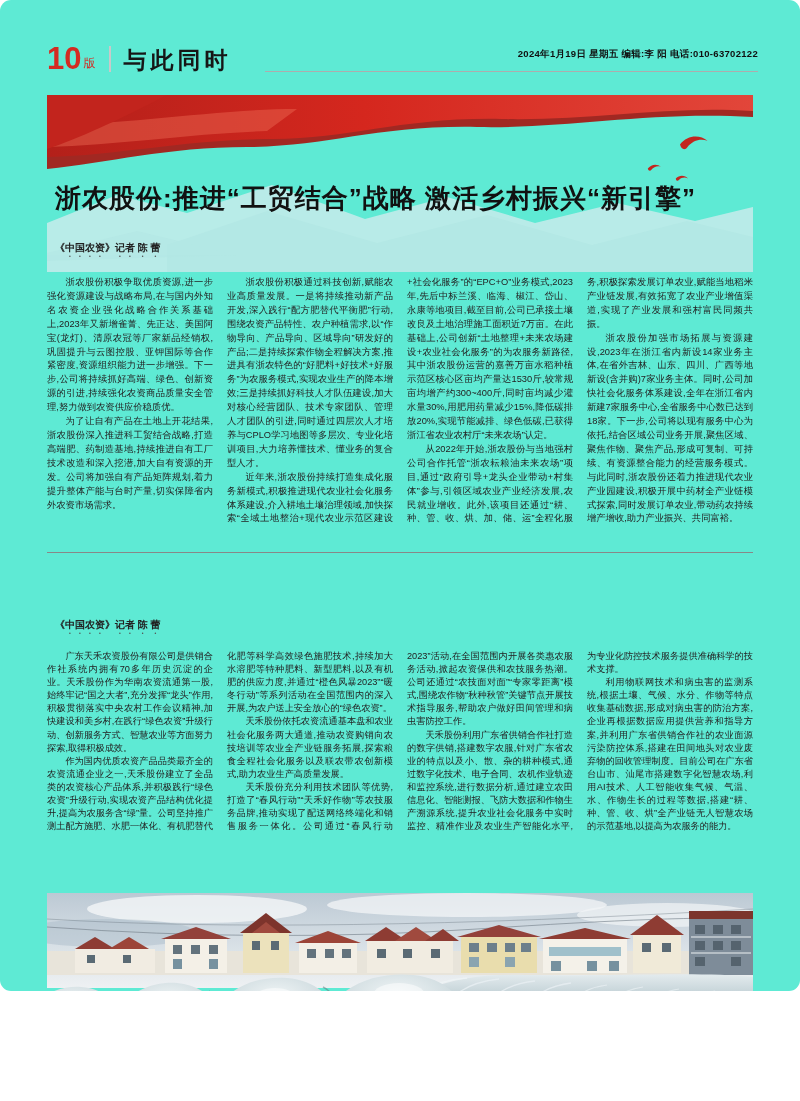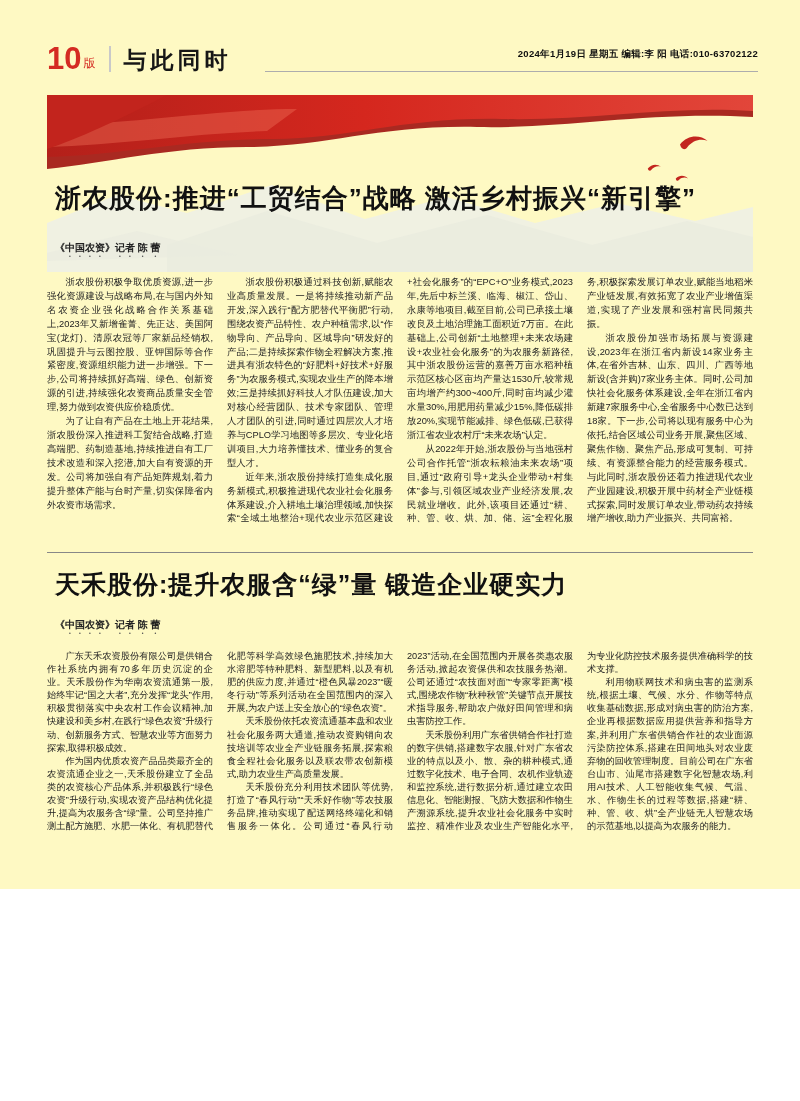--- a/index.html
+++ b/index.html
@@ -1,17 +1,17 @@
 <!DOCTYPE html>
 <html><head>
 <meta charset="utf-8">
 <style>
   html,body{margin:0;padding:0;background:#ffffff;}
   body{width:800px;height:1101px;font-family:"Liberation Sans","DejaVu Sans",sans-serif;color:#1a1a1a;}
-  .page{position:relative;width:800px;height:889px;background:#fef9c3;overflow:hidden;}
+  .page{position:relative;width:800px;height:991px;background:#5eead4;overflow:hidden;border-radius:11px;}
 
   
   .hdr{position:absolute;left:47px;right:42px;top:40px;height:56px;}
   .hdr-left{position:absolute;left:0;top:4px;display:flex;align-items:flex-end;}
   .pg-num{font-size:31px;line-height:30px;font-weight:700;color:#d42b22;}
   .pg-word{font-size:12px;color:#d42b22;margin-left:2px;margin-bottom:2px;}
   .hdr-divider{width:2px;height:26px;background:#c9c9c9;margin:0 12px 2px 14px;}
   .section-title{font-size:23px;font-weight:700;color:#161616;letter-spacing:4px;line-height:28px;}
   .hdr-rule{position:absolute;left:218px;right:0;top:31px;height:1px;background:#adadad;}
   .date-line{position:absolute;right:0;top:8px;font-size:9.5px;font-weight:600;color:#101010;letter-spacing:.3px;white-space:nowrap;}
@@ -98,21 +98,20 @@
       <p>浙农股份积极争取优质资源,进一步强化资源建设与战略布局,在与国内外知名农资企业强化战略合作关系基础上,2023年又新增雀菁、先正达、美国阿宝(龙灯)、清原农冠等厂家新品经销权,巩固提升与云图控股、亚钾国际等合作紧密度,资源组织能力进一步增强。下一步,公司将持续抓好高端、绿色、创新资源的引进,持续强化农资商品质量安全管理,努力做到农资供应价稳质优。</p>
       <p>为了让自有产品在土地上开花结果,浙农股份深入推进科工贸结合战略,打造高端肥、药制造基地,持续推进自有工厂技术改造和深入挖潜,加大自有资源的开发。公司将加强自有产品矩阵规划,着力提升整体产能与台时产量,切实保障省内外农资市场需求。</p>
       <p>浙农股份积极通过科技创新,赋能农业高质量发展。一是将持续推动新产品开发,深入践行“配方肥替代平衡肥”行动,围绕农资产品特性、农户种植需求,以“作物导向、产品导向、区域导向”研发好的产品;二是持续探索作物全程解决方案,推进具有浙农特色的“好肥料+好技术+好服务”为农服务模式,实现农业生产的降本增效;三是持续抓好科技人才队伍建设,加大对核心经营团队、技术专家团队、管理人才团队的引进,同时通过四层次人才培养与CPLO学习地图等多层次、专业化培训项目,大力培养懂技术、懂业务的复合型人才。</p>
       <p>近年来,浙农股份持续打造集成化服务新模式,积极推进现代农业社会化服务体系建设,介入耕地土壤治理领域,加快探索“全域土地整治+现代农业示范区建设+社会化服务”的“EPC+O”业务模式,2023年,先后中标兰溪、临海、椒江、岱山、永康等地项目,截至目前,公司已承接土壤改良及土地治理施工面积近7万亩。在此基础上,公司创新“土地整理+未来农场建设+农业社会化服务”的为农服务新路径,其中浙农股份运营的嘉善万亩水稻种植示范区核心区亩均产量达1530斤,较常规亩均增产约300~400斤,同时亩均减少灌水量30%,用肥用药量减少15%,降低碳排放20%,实现节能减排、绿色低碳,已获得浙江省农业农村厅“未来农场”认定。</p>
       <p>从2022年开始,浙农股份与当地强村公司合作托管“浙农耘粮油未来农场”项目,通过“政府引导+龙头企业带动+村集体”参与,引领区域农业产业经济发展,农民就业增收。此外,该项目还通过“耕、种、管、收、烘、加、储、运”全程化服务,积极探索发展订单农业,赋能当地稻米产业链发展,有效拓宽了农业产业增值渠道,实现了产业发展和强村富民同频共振。</p>
       <p>浙农股份加强市场拓展与资源建设,2023年在浙江省内新设14家业务主体,在省外吉林、山东、四川、广西等地新设(含并购)7家业务主体。同时,公司加快社会化服务体系建设,全年在浙江省内新建7家服务中心,全省服务中心数已达到18家。下一步,公司将以现有服务中心为依托,结合区域公司业务开展,聚焦区域、聚焦作物、聚焦产品,形成可复制、可持续、有资源整合能力的经营服务模式。与此同时,浙农股份还着力推进现代农业产业园建设,积极开展中药材全产业链模式探索,同时发展订单农业,带动药农持续增产增收,助力产业振兴、共同富裕。</p>
     </div>
 
   <div class="mid-rule"></div>
 
-  <div class="a2-title">天禾股份:提升农服含“绿”量  锻造企业硬实力</div>
   <div class="byline a2-byline">《中国农资》记者 陈 蕾</div>
   <div class="cols a2-body">
       <p>广东天禾农资股份有限公司是供销合作社系统内拥有70多年历史沉淀的企业。天禾股份作为华南农资流通第一股,始终牢记“国之大者”,充分发挥“龙头”作用,积极贯彻落实中央农村工作会议精神,加快建设和美乡村,在践行“绿色农资”升级行动、创新服务方式、智慧农业等方面努力探索,取得积极成效。</p>
       <p>作为国内优质农资产品品类最齐全的农资流通企业之一,天禾股份建立了全品类的农资核心产品体系,并积极践行“绿色农资”升级行动,实现农资产品结构优化提升,提高为农服务含“绿”量。公司坚持推广测土配方施肥、水肥一体化、有机肥替代化肥等科学高效绿色施肥技术,持续加大水溶肥等特种肥料、新型肥料,以及有机肥的供应力度,并通过“橙色风暴2023”“暖冬行动”等系列活动在全国范围内的深入开展,为农户送上安全放心的“绿色农资”。</p>
       <p>天禾股份依托农资流通基本盘和农业社会化服务两大通道,推动农资购销向农技培训等农业全产业链服务拓展,探索粮食全程社会化服务以及联农带农创新模式,助力农业生产高质量发展。</p>
       <p>天禾股份充分利用技术团队等优势,打造了“春风行动”“天禾好作物”等农技服务品牌,推动实现了配送网络终端化和销售服务一体化。公司通过“春风行动2023”活动,在全国范围内开展各类惠农服务活动,掀起农资保供和农技服务热潮。公司还通过“农技面对面”“专家零距离”模式,围绕农作物“秋种秋管”关键节点开展技术指导服务,帮助农户做好田间管理和病虫害防控工作。</p>
       <p>天禾股份利用广东省供销合作社打造的数字供销,搭建数字农服,针对广东省农业的特点以及小、散、杂的耕种模式,通过数字化技术、电子合同、农机作业轨迹和监控系统,进行数据分析,通过建立农田信息化、智能测报、飞防大数据和作物生产溯源系统,提升农业社会化服务中实时监控、精准作业及农业生产智能化水平,为专业化防控技术服务提供准确科学的技术支撑。</p>
       <p>利用物联网技术和病虫害的监测系统,根据土壤、气候、水分、作物等特点收集基础数据,形成对病虫害的防治方案,企业再根据数据应用提供营养和指导方案,并利用广东省供销合作社的农业面源污染防控体系,搭建在田间地头对农业废弃物的回收管理制度。目前公司在广东省台山市、汕尾市搭建数字化智慧农场,利用AI技术、人工智能收集气候、气温、水、作物生长的过程等数据,搭建“耕、种、管、收、烘”全产业链无人智慧农场的示范基地,以提高为农服务的能力。</p>
     </div>
 

